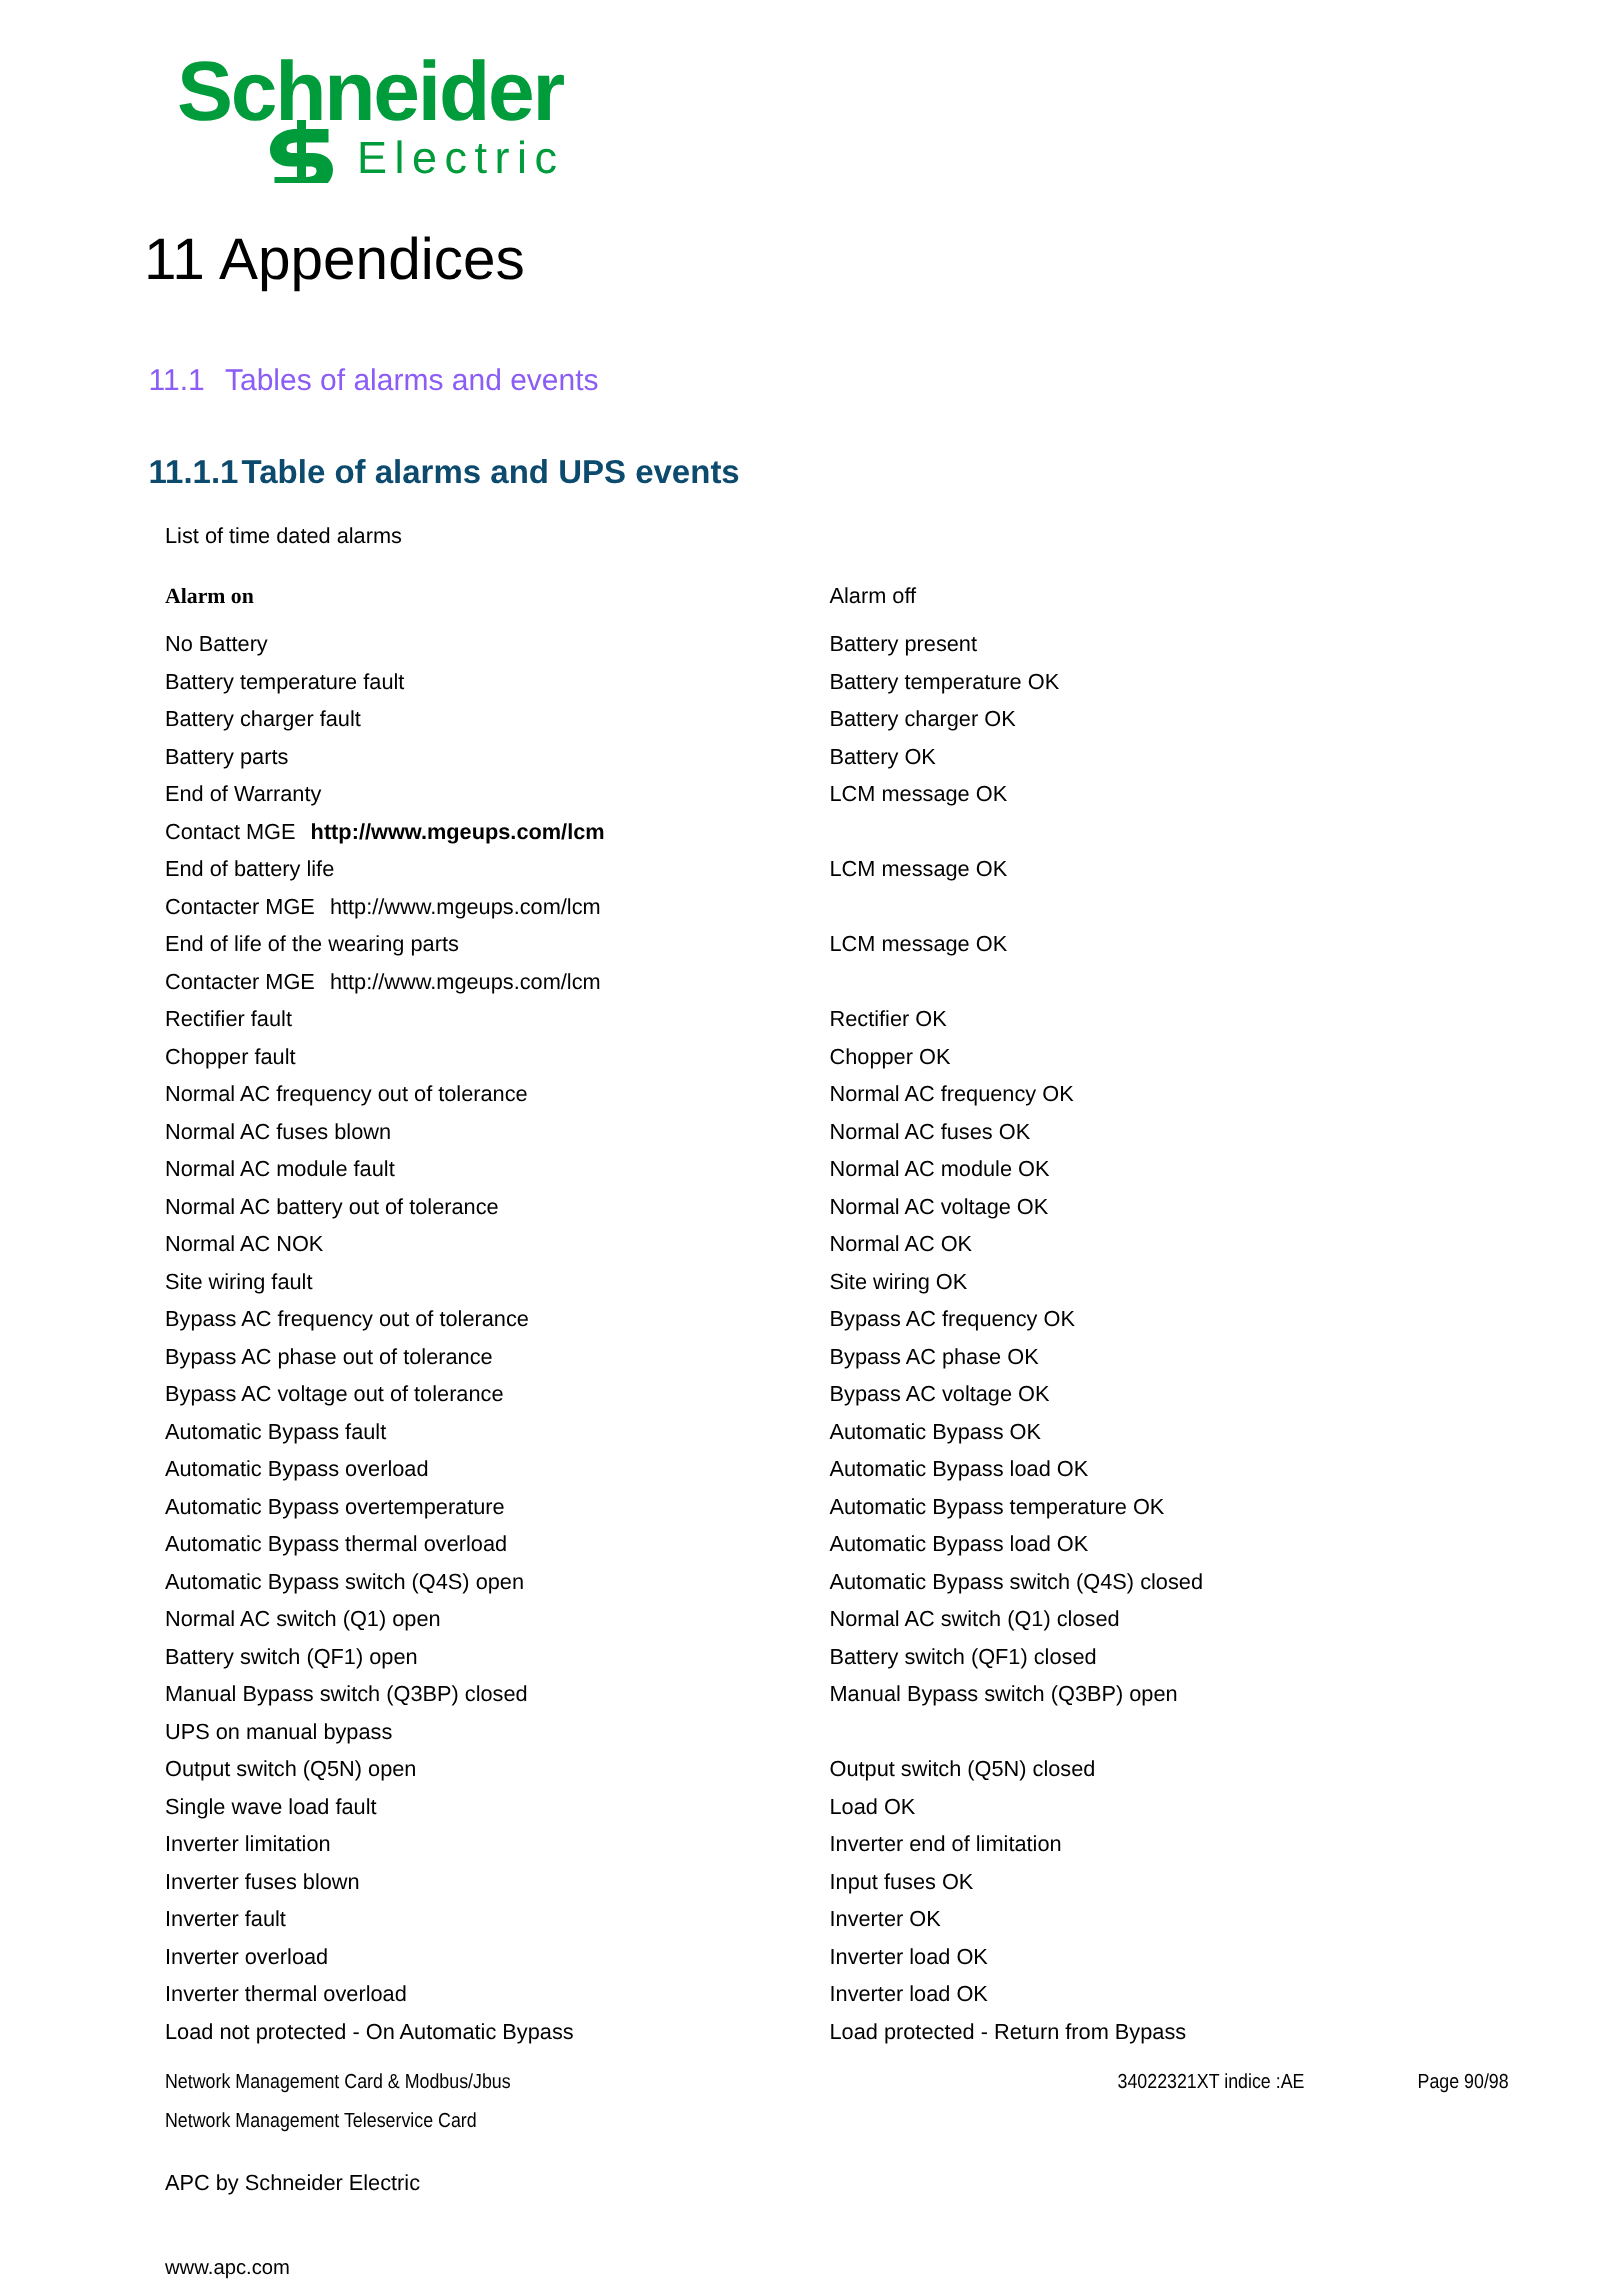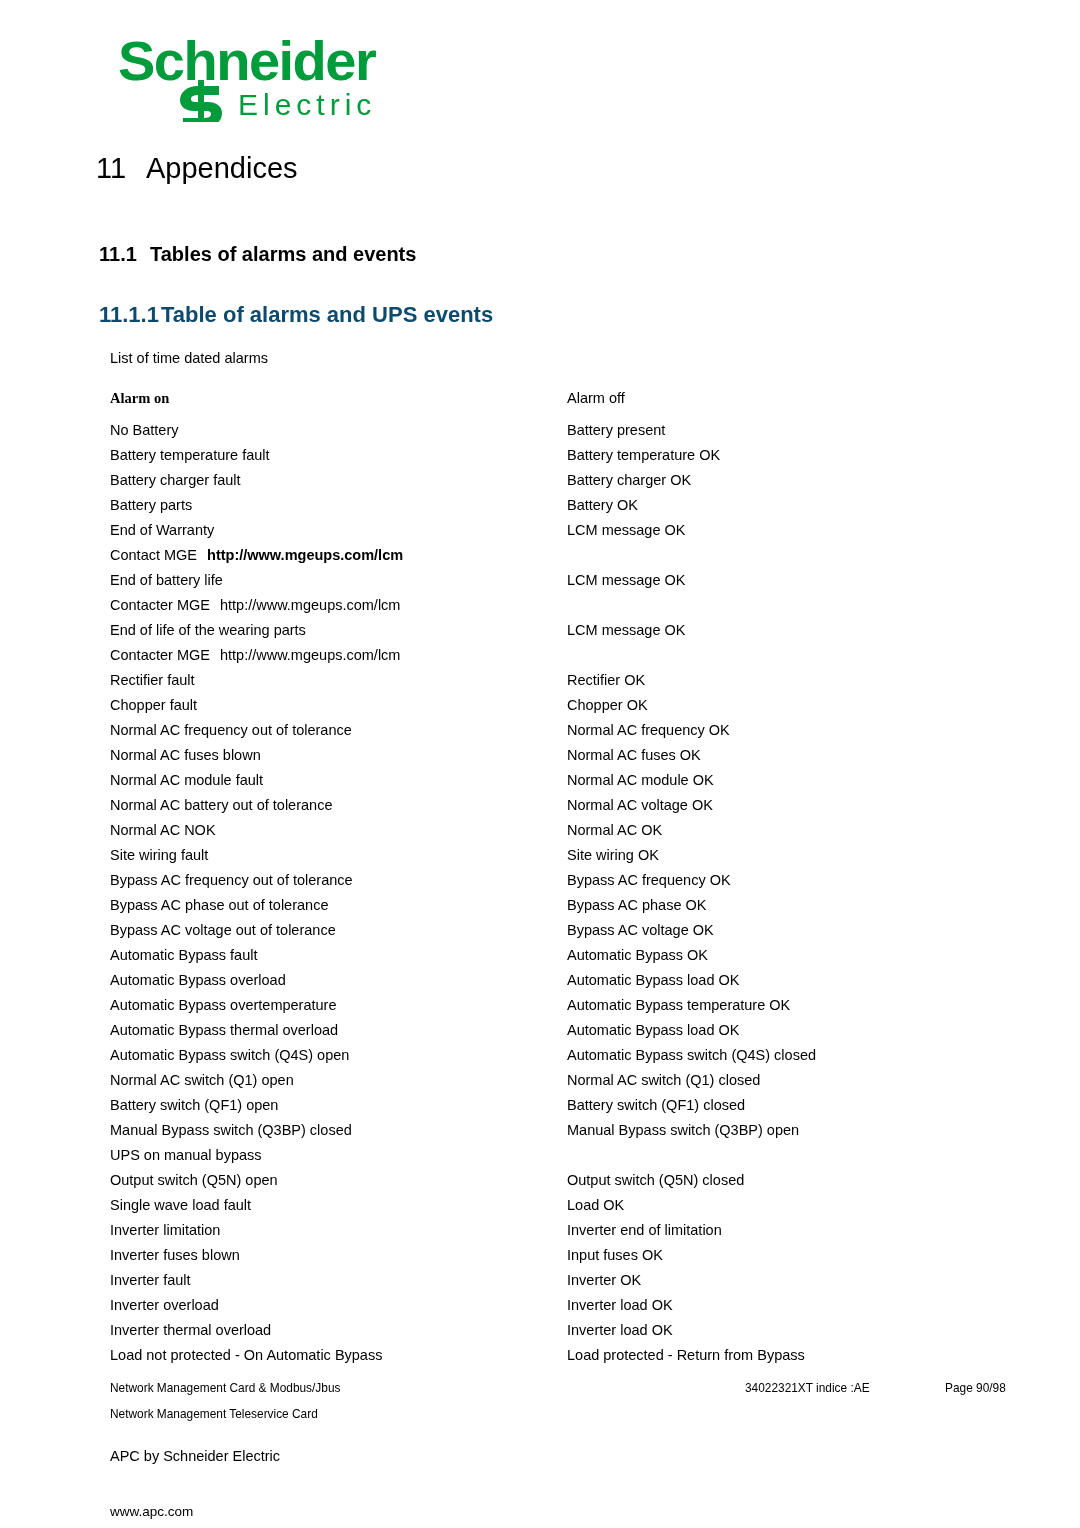--- a/index.html
+++ b/index.html
@@ -30,34 +30,34 @@
     font-family: "Liberation Sans", sans-serif;
     font-weight: bold;
     letter-spacing: -1.5px;
   }
 
   
   .h1 {
     position: absolute;
     left: 96px;
     top: 152px;
-    font-size: 29px;
+    font-size: 39px;
     font-weight: normal;
     letter-spacing: 0px;
     white-space: nowrap;
   }
   .h1 .num { display: inline-block; width: 50px; }
 
   .h2 {
     position: absolute;
     left: 99px;
     top: 243px;
     font-size: 20px;
-    font-weight: bold;
-    color: #000000;
+    font-weight: normal;
+    color: #8b5cf6;
     white-space: nowrap;
   }
   .h2 .num { display: inline-block; width: 51px; }
 
   .h3 {
     position: absolute;
     left: 99px;
     top: 302px;
     font-size: 22px;
     font-weight: bold;
@@ -90,21 +90,21 @@
     white-space: nowrap;
     text-decoration: underline;
   }
   .row .c-on {
     position: absolute;
     left: 0px;
     top: 0;
   }
   .row .c-off {
     position: absolute;
-    left: 457px;
+    left: 443px;
     top: 0;
   }
   .row.header .c-on {
     font-family: "Liberation Serif", serif;
     font-weight: bold;
     font-size: 14.5px;
   }
   .row.header .c-off {
     font-family: "Liberation Sans", sans-serif;
     font-weight: normal;

